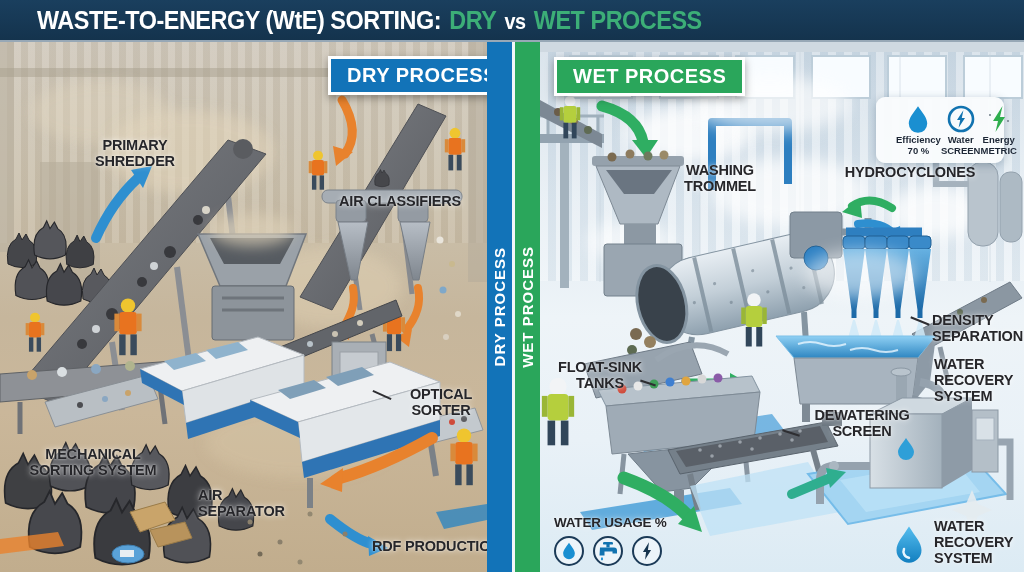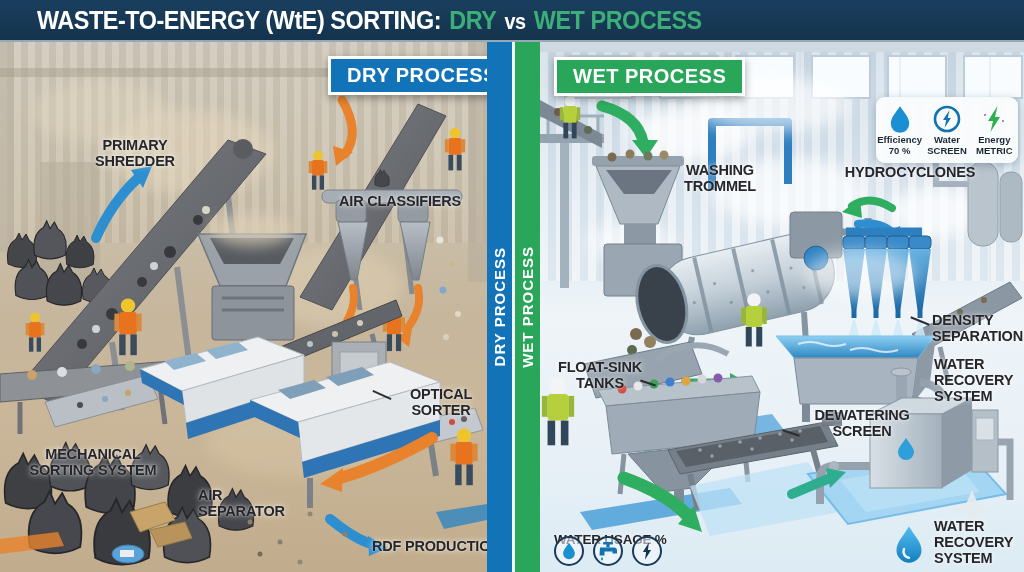--- a/index.html
+++ b/index.html
@@ -47,22 +47,22 @@
   .chip.wet{left:14px;top:15px;background:var(--wet-green);}
 
   
   .label{position:absolute;z-index:18;color:var(--label-ink);font-weight:bold;font-size:14.5px;line-height:1.12;
     letter-spacing:-.2px;text-align:center;text-shadow:0 0 6px rgba(255,255,255,.75),0 0 2px rgba(255,255,255,.6);}
   .label.la{text-align:left;}
   .label.nw{white-space:nowrap;}
   .leader{position:absolute;z-index:18;height:2px;background:#2e2e32;}
 
   
-  .badge{position:absolute;left:336px;top:55px;width:142px;height:66px;z-index:20;background:rgba(250,252,253,.95);
-    border-radius:9px;box-shadow:0 2px 8px rgba(40,70,95,.3);display:flex;justify-content:space-around;align-items:center;padding:4px 0;}
+  .badge{position:absolute;left:336px;top:55px;width:128px;height:66px;z-index:20;background:rgba(250,252,253,.95);
+    border-radius:9px;box-shadow:0 2px 8px rgba(40,70,95,.3);display:flex;justify-content:space-around;align-items:center;padding:4px 20px;}
   .metric{display:flex;flex-direction:column;align-items:center;width:46px;}
   .metric svg{display:block;}
   .metric .t{font-size:9.5px;font-weight:bold;color:#1d2736;line-height:1.2;text-align:center;white-space:nowrap;}
 
   
   .usage-row{position:absolute;left:14px;top:494px;display:flex;gap:9px;z-index:18;}
   .ucircle{width:30px;height:30px;border-radius:50%;border:2.5px solid #1b3a57;background:rgba(248,252,254,.55);
     display:flex;align-items:center;justify-content:center;}
 
   .bigdrop{position:absolute;left:354px;top:482px;z-index:18;}
@@ -609,21 +609,21 @@
 
       <div class="label" style="left:130px;top:120px;width:100px;">WASHING TROMMEL</div>
       <div class="label nw" style="left:280px;top:122px;width:180px;">HYDROCYCLONES</div>
       <div class="label la" style="left:392px;top:270px;width:92px;">DENSITY SEPARATION</div>
       <div class="leader" style="left:370px;top:278px;width:20px;transform:rotate(22deg);"></div>
       <div class="label la" style="left:394px;top:314px;width:85px;">WATER RECOVERY SYSTEM</div>
       <div class="label" style="left:10px;top:317px;width:100px;">FLOAT-SINK TANKS</div>
       <div class="leader" style="left:100px;top:340px;width:16px;transform:rotate(18deg);"></div>
       <div class="label" style="left:262px;top:365px;width:120px;">DEWATERING SCREEN</div>
       <div class="leader" style="left:242px;top:390px;width:18px;transform:rotate(18deg);"></div>
-      <div class="label la nw" style="left:14px;top:473px;font-size:13.5px;margin-top:17px;">WATER USAGE %</div>
+      <div class="label la nw" style="left:14px;top:473px;font-size:13.5px;">WATER USAGE %</div>
       <div class="label la" style="left:394px;top:476px;width:80px;">WATER RECOVERY SYSTEM</div>
 
       <div class="usage-row">
         <div class="ucircle">
           <svg width="18" height="20" viewBox="-10 -12 20 24">
               <path d="M0,-10 C4,-4 7,-1 7,3 a7,7 0 1,1 -14,0 C-7,-1 -4,-4 0,-10 Z" fill="#1a8fd1"></path>
             </svg>
         </div>
         <div class="ucircle">
           <svg width="20" height="20" viewBox="-10 -10 20 20">

